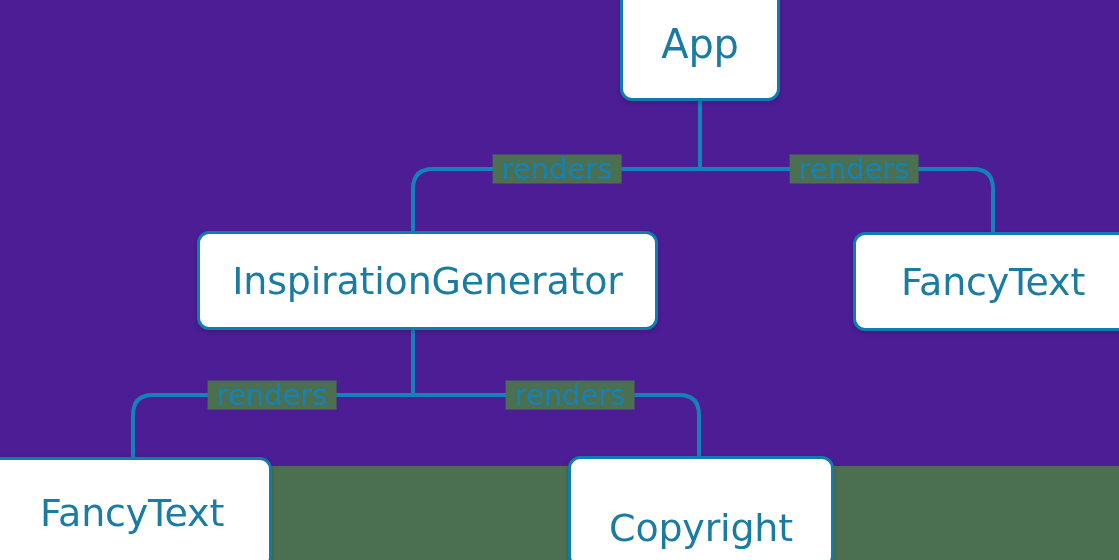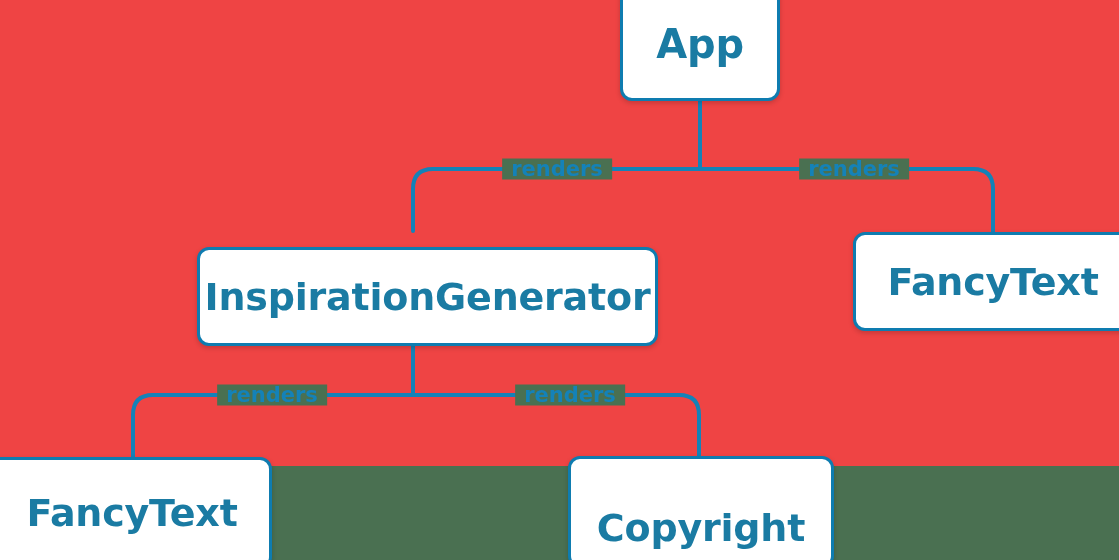--- a/index.html
+++ b/index.html
@@ -10,22 +10,21 @@
     width: 1119px;
     height: 560px;
     background: #4a7051;
     font-family: "DejaVu Sans", sans-serif;
     overflow: hidden;
   }
   #diagram {
     position: relative;
     width: 1119px;
     height: 466px;
-    background: #ef4444;
-    font-weight: bold;
+    background: #4c1d95;
   }
   #edges {
     position: absolute;
     left: 0;
     top: 0;
     width: 1119px;
     height: 560px;
     pointer-events: none;
   }
   .node {
@@ -42,33 +41,33 @@
   .node-label {
     color: #1a7ba3;
     font-size: 37px;
     line-height: 1;
     white-space: nowrap;
     letter-spacing: -0.2px;
   }
   
   #node-app        { left: 620px; top: -14px;  width: 160px; height: 115px; }
   #node-app .node-label { font-size: 40px; }
-  #node-inspiration{ left: 197px; top: 231px; width: 461px; height: 99px; margin-top: 16px; }
+  #node-inspiration{ left: 197px; top: 231px; width: 461px; height: 99px; }
   #node-inspiration .node-label { font-size: 38px; }
   #node-fancytext-right { left: 853px; top: 232px; width: 280px; height: 99px; border-radius: 12px; }
   #node-fancytext-right .node-label { font-size: 38px; }
   #node-fancytext-left  { left: -28px; top: 457px; width: 300px; height: 112px; }
   #node-fancytext-left .node-label { font-size: 38px; padding-left: 20px; }
   #node-copyright  { left: 568px; top: 456px; width: 266px; height: 112px; }
   #node-copyright .node-label { font-size: 38px; margin-top: 32px; }
 
   .edge-label {
     position: absolute;
     color: #1482b8;
-    font-size: 21px;
+    font-size: 29px;
     line-height: 1;
     white-space: nowrap;
     background: #4a7051;
     padding: 0 9px;
     transform: translate(-50%, -50%);
   }
   #edge-label-app-inspiration  { left: 557px; top: 169px; }
   #edge-label-app-fancytext    { left: 854px; top: 169px; }
   #edge-label-ig-fancytext     { left: 272px; top: 395px; }
   #edge-label-ig-copyright     { left: 570px; top: 395px; }

